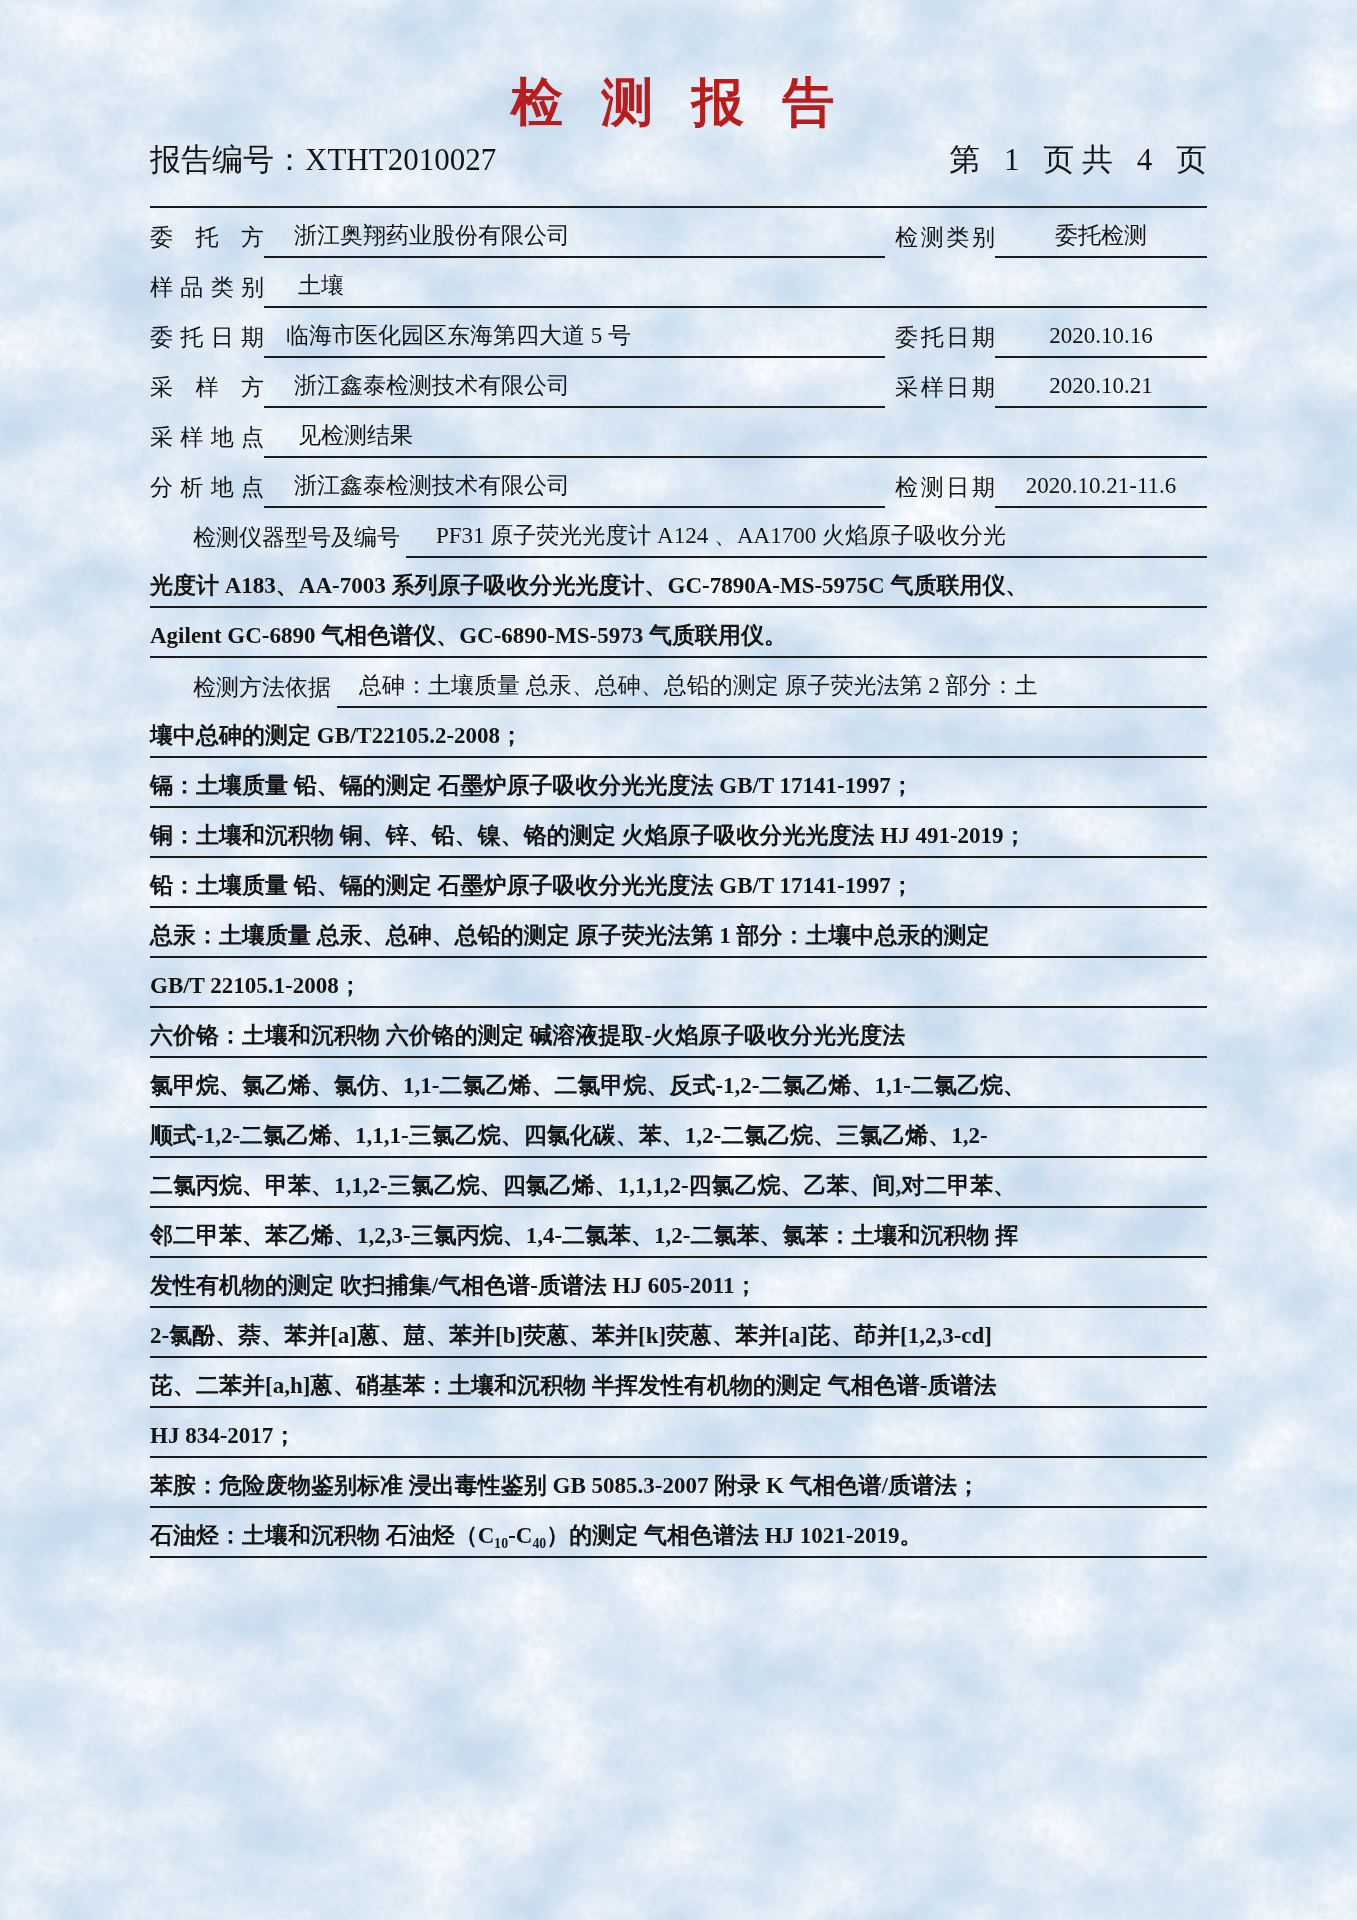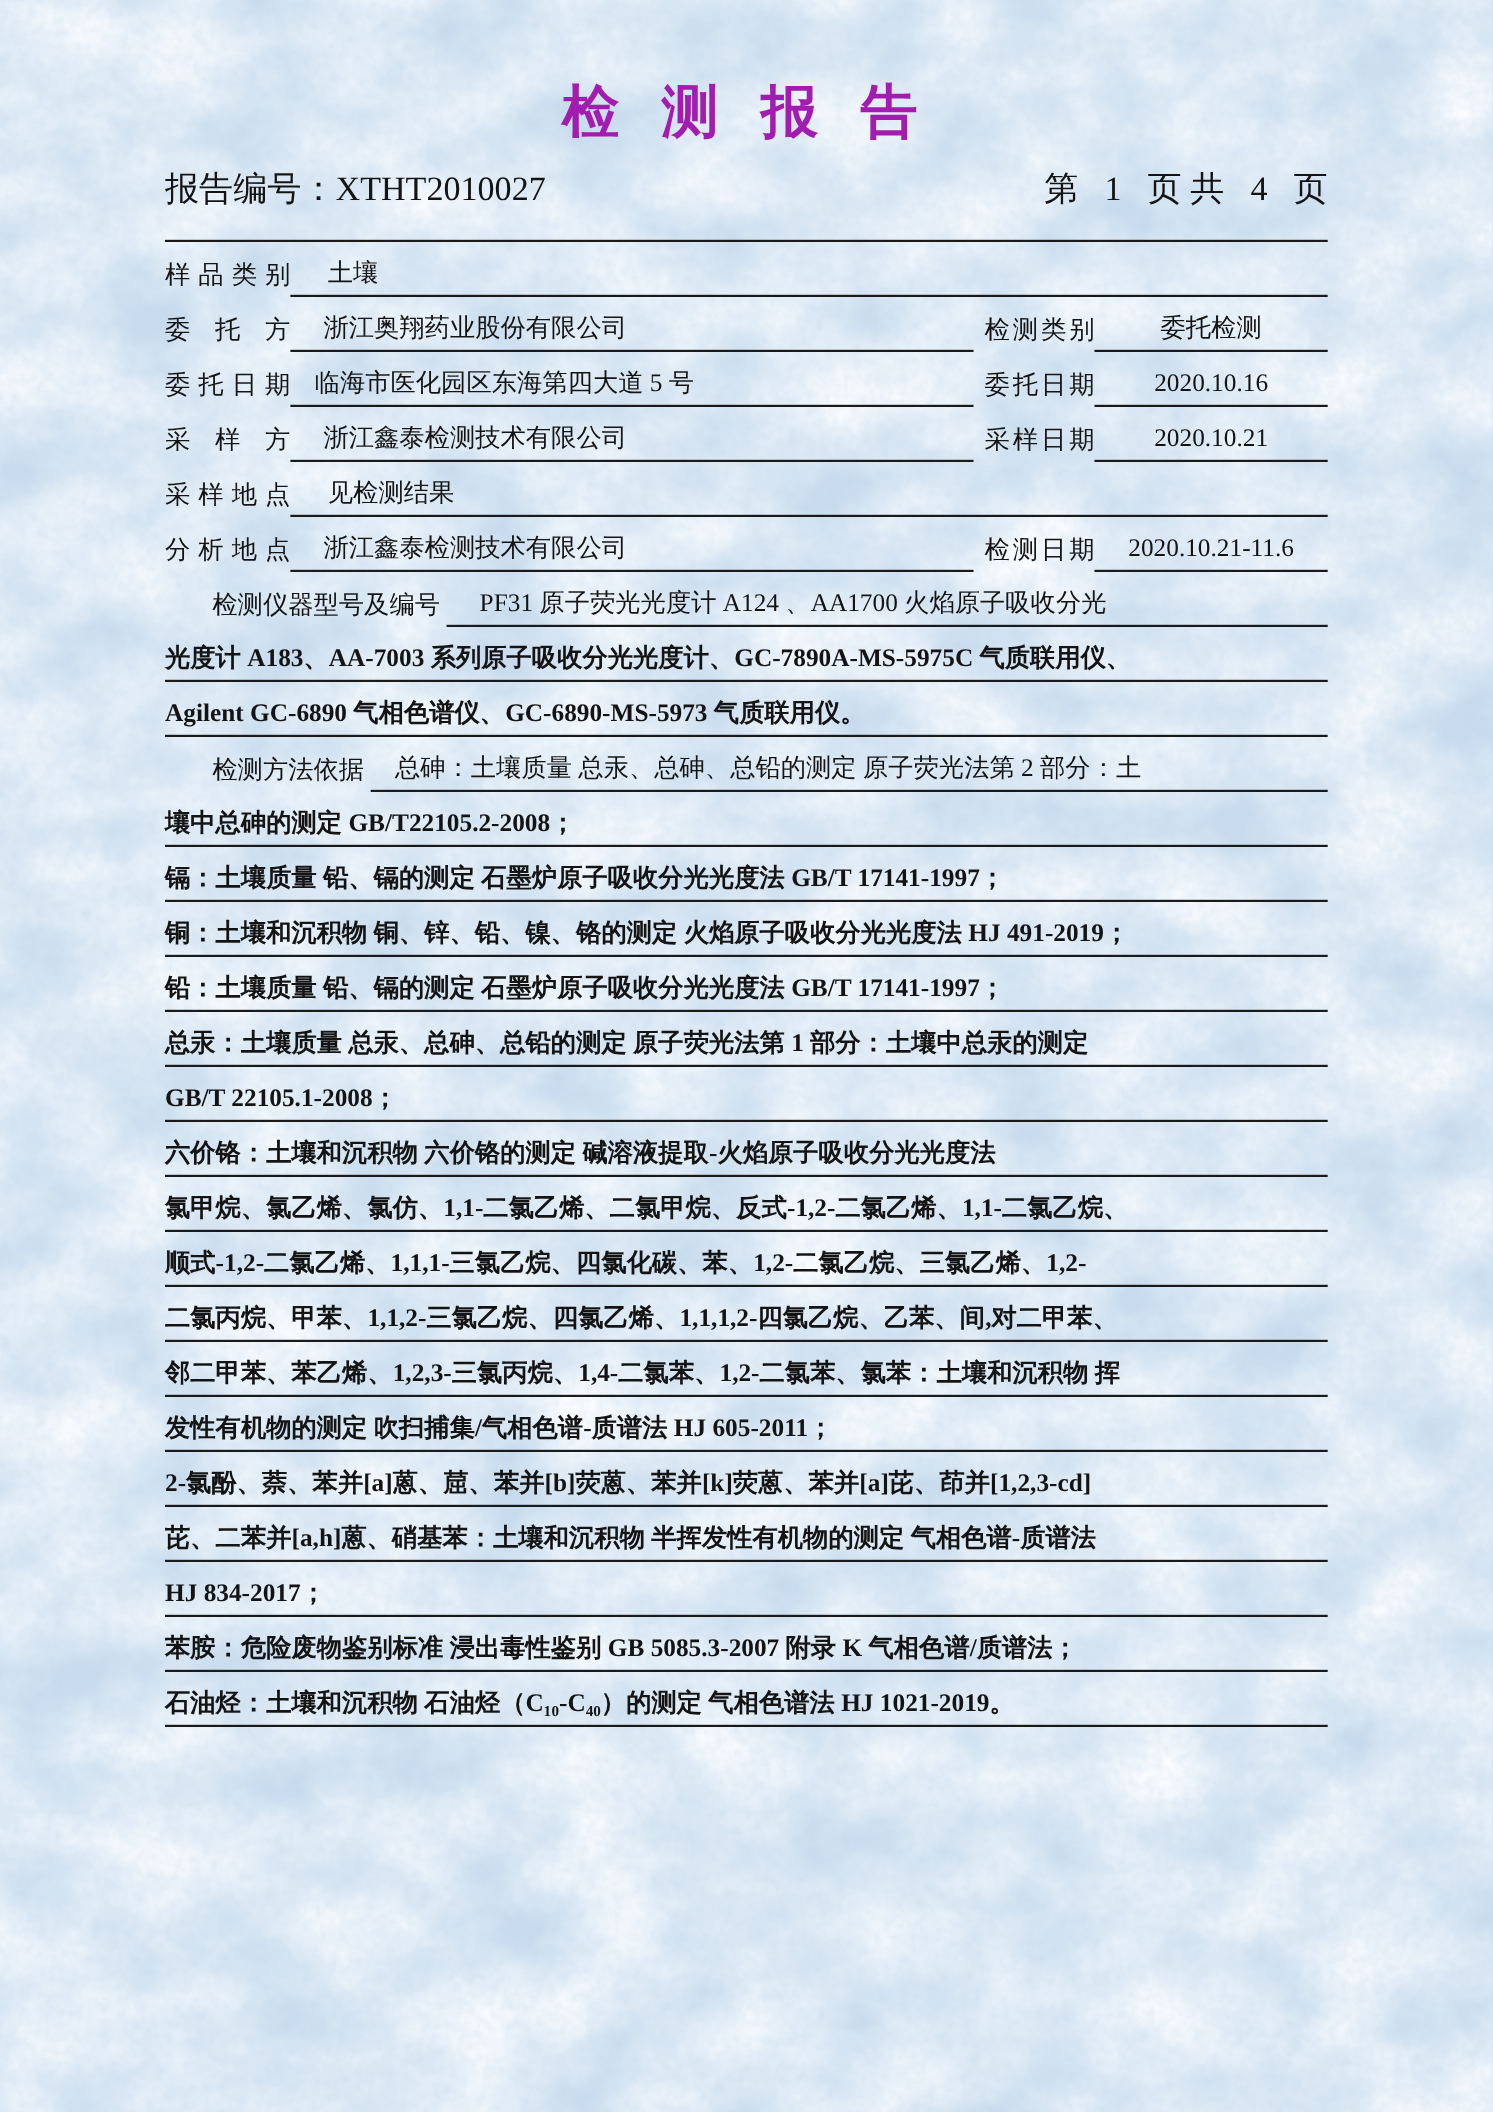--- a/index.html
+++ b/index.html
@@ -16,22 +16,22 @@
   .content{
     position:absolute;left:150px;right:150px;top:70px;z-index:2;
     font-size:23px;line-height:1.25;
   }
   .title{
     text-align:center;
     font-family:"Liberation Sans","DejaVu Sans",sans-serif;
     font-weight:900;
     font-size:52px;
     letter-spacing:12px;
-    color:#a21caf;
-    margin:0 0 18px 0;
+    color:#b91c1c;
+    margin:0 0 6px 0;
     white-space:nowrap;
   }
   .meta-row{
     display:flex;justify-content:space-between;align-items:baseline;
     margin-top:2px;font-size:31px;
   }
   .pg-part{display:inline-block;margin-left:16px;}
   .pg-part:first-child{margin-left:0;}
   .top-rule{border:none;border-top:2px solid #1a1a1a;margin:26px 0 0 0;height:0;}
   .row{
@@ -93,32 +93,32 @@
         <span class="pg-part">1</span>
         <span class="pg-part">页 共</span>
         <span class="pg-part">4</span>
         <span class="pg-part">页</span>
       </span>
     </div>
 
     <hr class="top-rule">
 
     <div class="row">
-      <span class="lbl">样品类别</span>
-      <span class="u vfull">土壤</span>
-    </div>
-
-    <div class="row">
       <span class="lbl">委 托 方</span>
       <span class="u v1">浙江奥翔药业股份有限公司</span>
       <span class="lbl2">检测类别</span>
       <span class="u v2">委托检测</span>
     </div>
 
     <div class="row">
+      <span class="lbl">样品类别</span>
+      <span class="u vfull">土壤</span>
+    </div>
+
+    <div class="row">
       <span class="lbl">委托日期</span>
       <span class="u v1-tight">临海市医化园区东海第四大道 5 号</span>
       <span class="lbl2">委托日期</span>
       <span class="u v2">2020.10.16</span>
     </div>
 
     <div class="row">
       <span class="lbl">采 样 方</span>
       <span class="u v1">浙江鑫泰检测技术有限公司</span>
       <span class="lbl2">采样日期</span>

